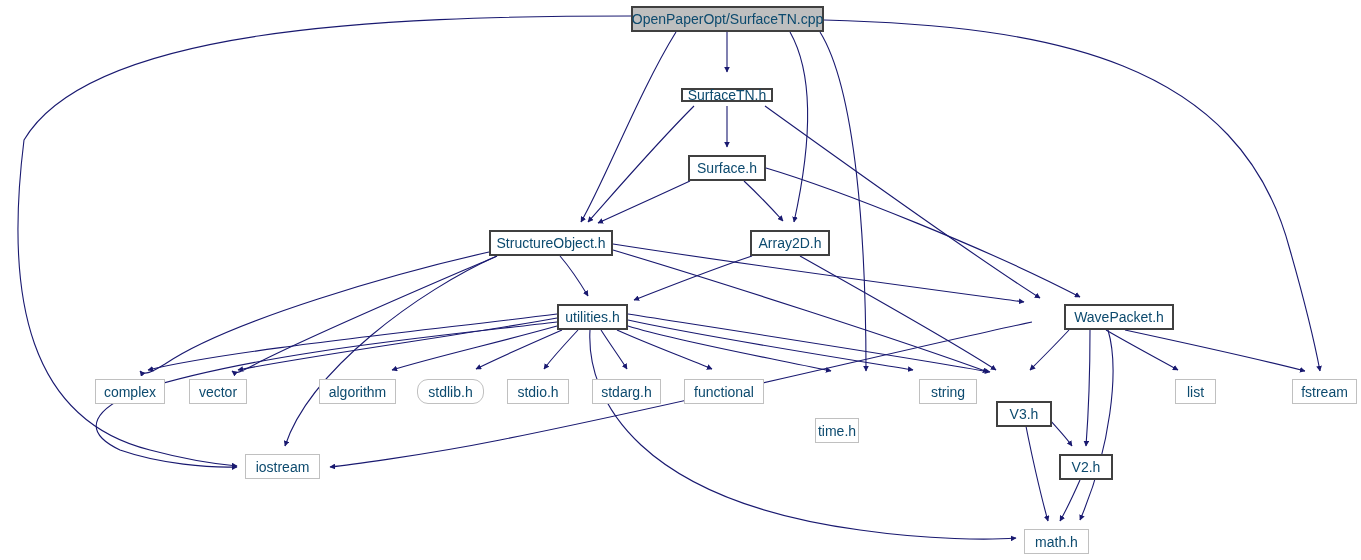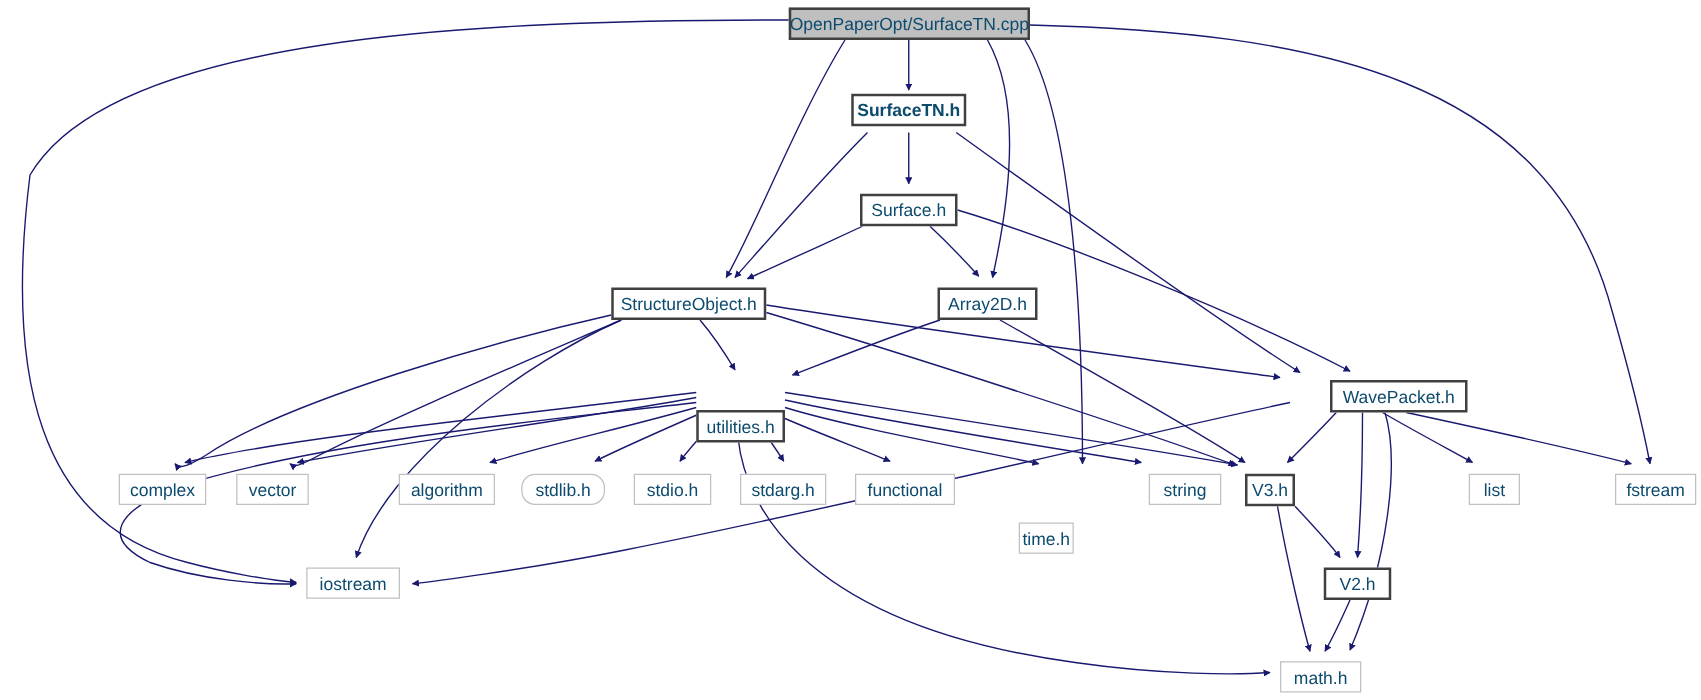--- a/index.html
+++ b/index.html
@@ -148,33 +148,33 @@
       <path d="M1022,405 C1030,450 1042,500 1048,521" marker-end="url(#arrow)"></path>
 
       <path d="M1080,480 C1072,498 1064,514 1060,521" marker-end="url(#arrow)"></path>
     </g>
   </svg>
 
   <div id="nodes">
       <div class="node root" style="left: 631px; top: 6px; width: 193px; height: 26px;">
         <span class="node-label">OpenPaperOpt/SurfaceTN.cpp</span>
       </div>
-      <div class="node header" style="left: 681px; top: 75px; width: 92px; height: 26px; font-weight: bold;">
+      <div class="node header" style="left: 681px; top: 88px; width: 92px; height: 14px;">
         <span class="node-label">SurfaceTN.h</span>
       </div>
       <div class="node header" style="left: 688px; top: 155px; width: 78px; height: 26px;">
         <span class="node-label">Surface.h</span>
       </div>
       <div class="node header" style="left: 489px; top: 230px; width: 124px; height: 26px;">
         <span class="node-label">StructureObject.h</span>
       </div>
       <div class="node header" style="left: 750px; top: 230px; width: 80px; height: 26px;">
         <span class="node-label">Array2D.h</span>
       </div>
-      <div class="node header" style="left: 557px; top: 304px; width: 71px; height: 26px; margin-top: 24px;">
+      <div class="node header" style="left: 557px; top: 304px; width: 71px; height: 26px;">
         <span class="node-label">utilities.h</span>
       </div>
       <div class="node header" style="left: 1032px; top: 304px; width: 110px; height: 26px; margin-left: 32px;">
         <span class="node-label">WavePacket.h</span>
       </div>
       <div class="node" style="left: 95px; top: 379px; width: 70px; height: 25px;">
         <span class="node-label">complex</span>
       </div>
       <div class="node" style="left: 189px; top: 379px; width: 58px; height: 25px;">
         <span class="node-label">vector</span>
@@ -193,21 +193,21 @@
       </div>
       <div class="node" style="left: 684px; top: 367px; width: 80px; height: 25px; margin-top: 12px;">
         <span class="node-label">functional</span>
       </div>
       <div class="node" style="left: 815px; top: 379px; width: 44px; height: 25px; margin-top: 39px;">
         <span class="node-label">time.h</span>
       </div>
       <div class="node" style="left: 919px; top: 379px; width: 58px; height: 25px;">
         <span class="node-label">string</span>
       </div>
-      <div class="node header" style="left: 996px; top: 379px; width: 40px; height: 26px;">
+      <div class="node header" style="left: 996px; top: 401px; width: 56px; height: 26px;">
         <span class="node-label">V3.h</span>
       </div>
       <div class="node" style="left: 1175px; top: 379px; width: 41px; height: 25px;">
         <span class="node-label">list</span>
       </div>
       <div class="node" style="left: 1292px; top: 379px; width: 65px; height: 25px;">
         <span class="node-label">fstream</span>
       </div>
       <div class="node" style="left: 245px; top: 454px; width: 75px; height: 25px;">
         <span class="node-label">iostream</span>

